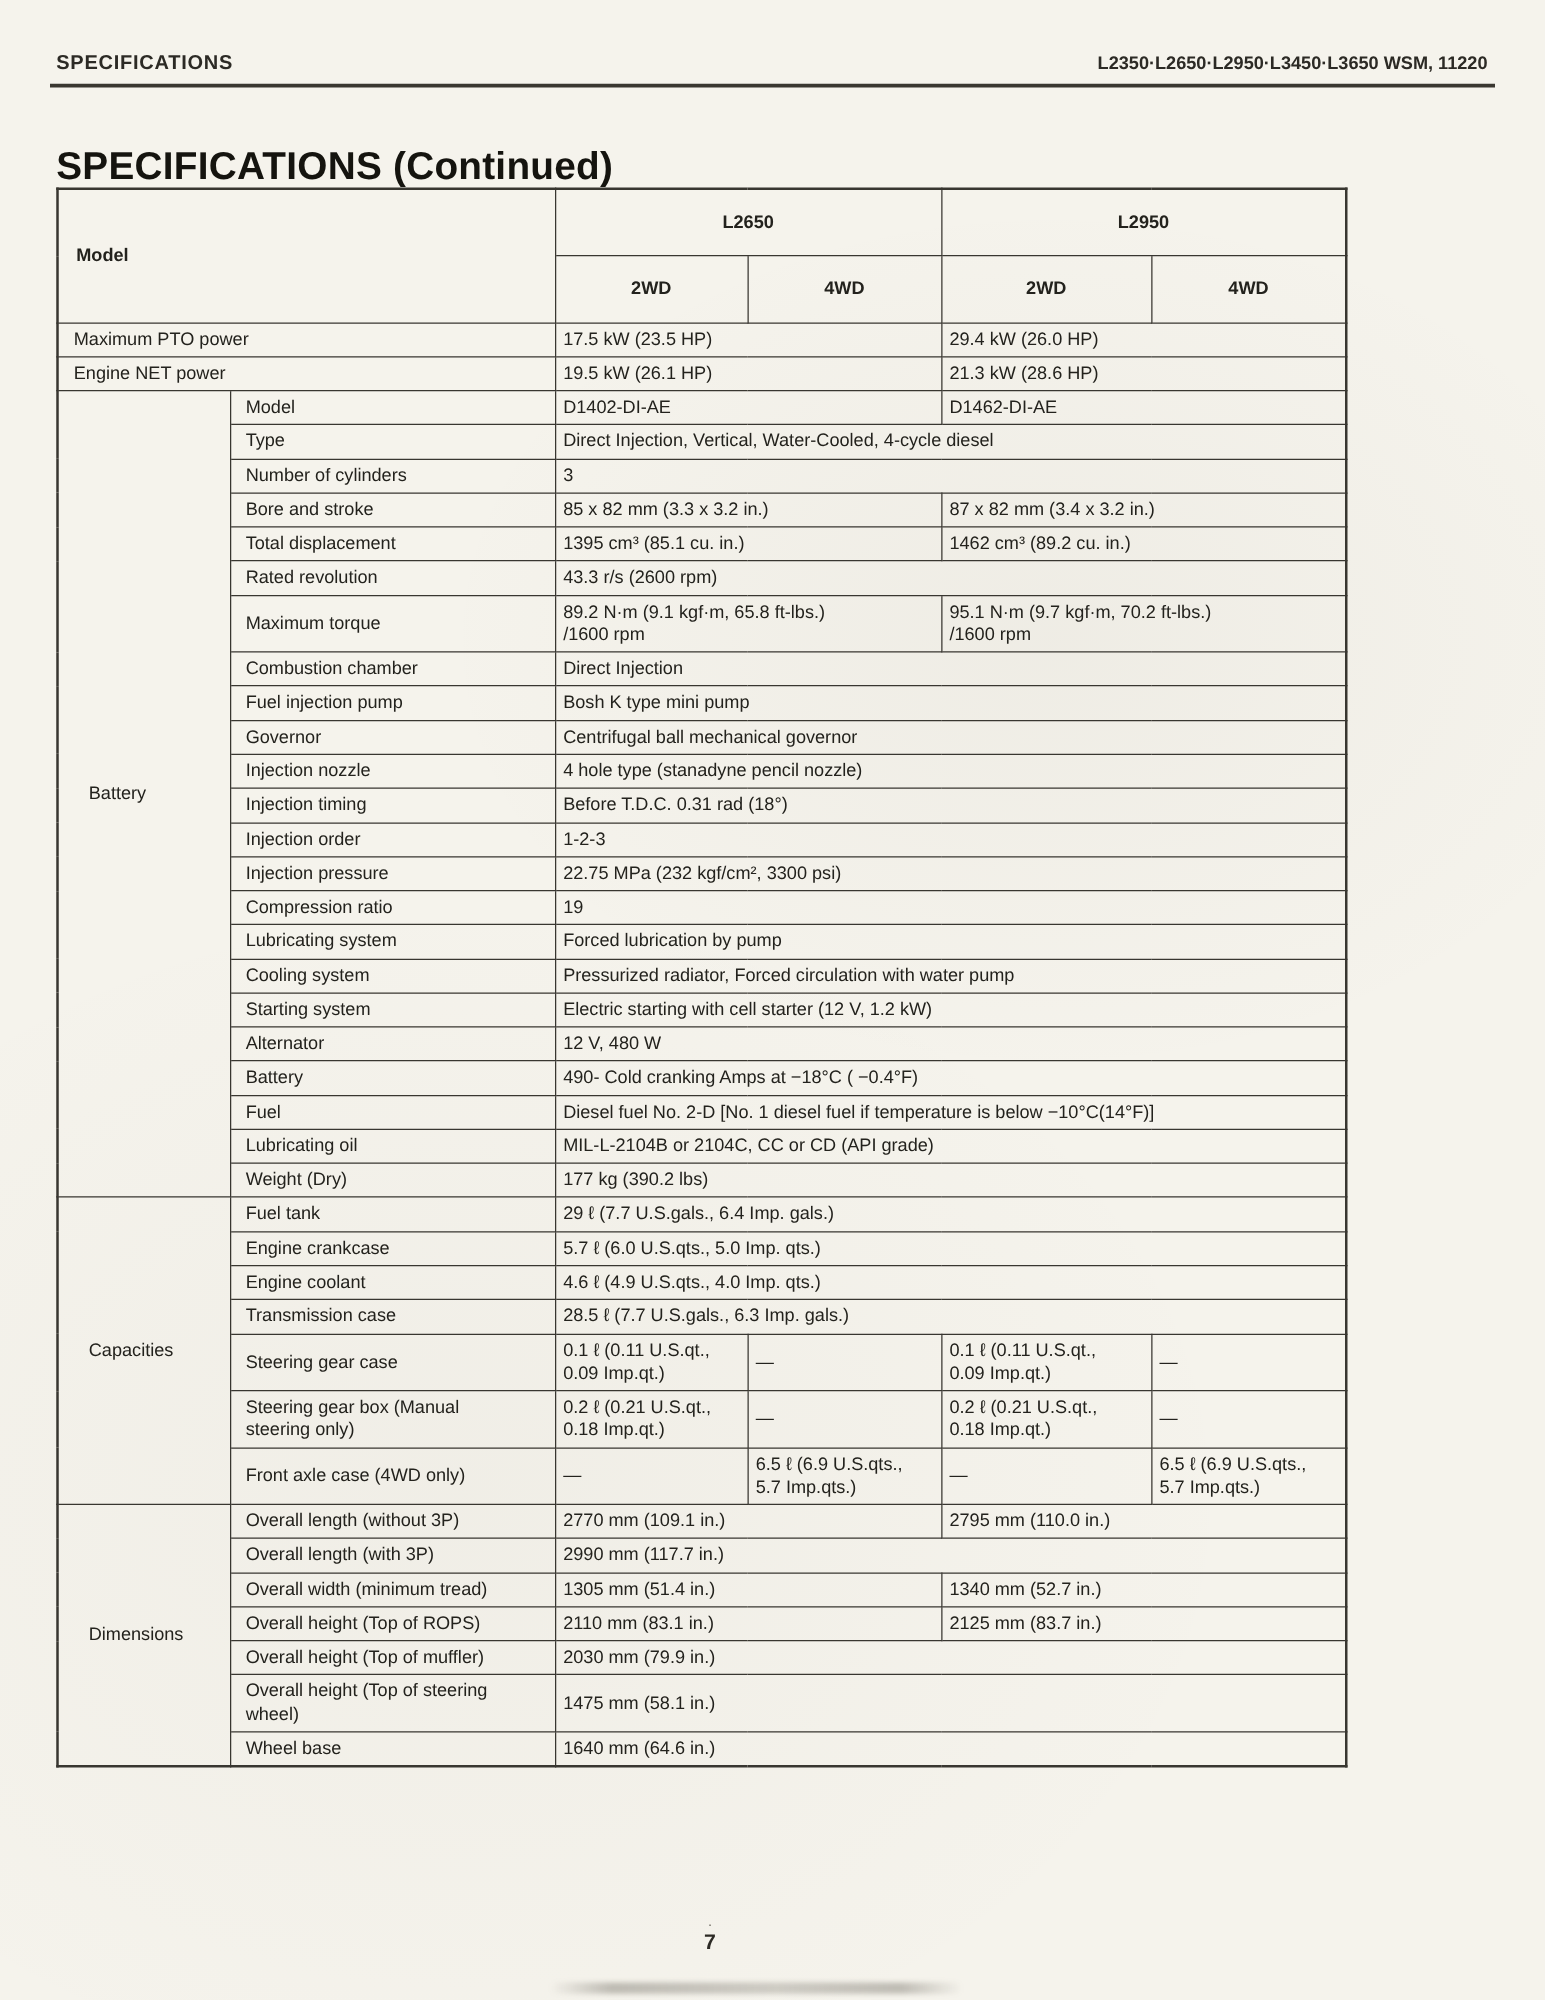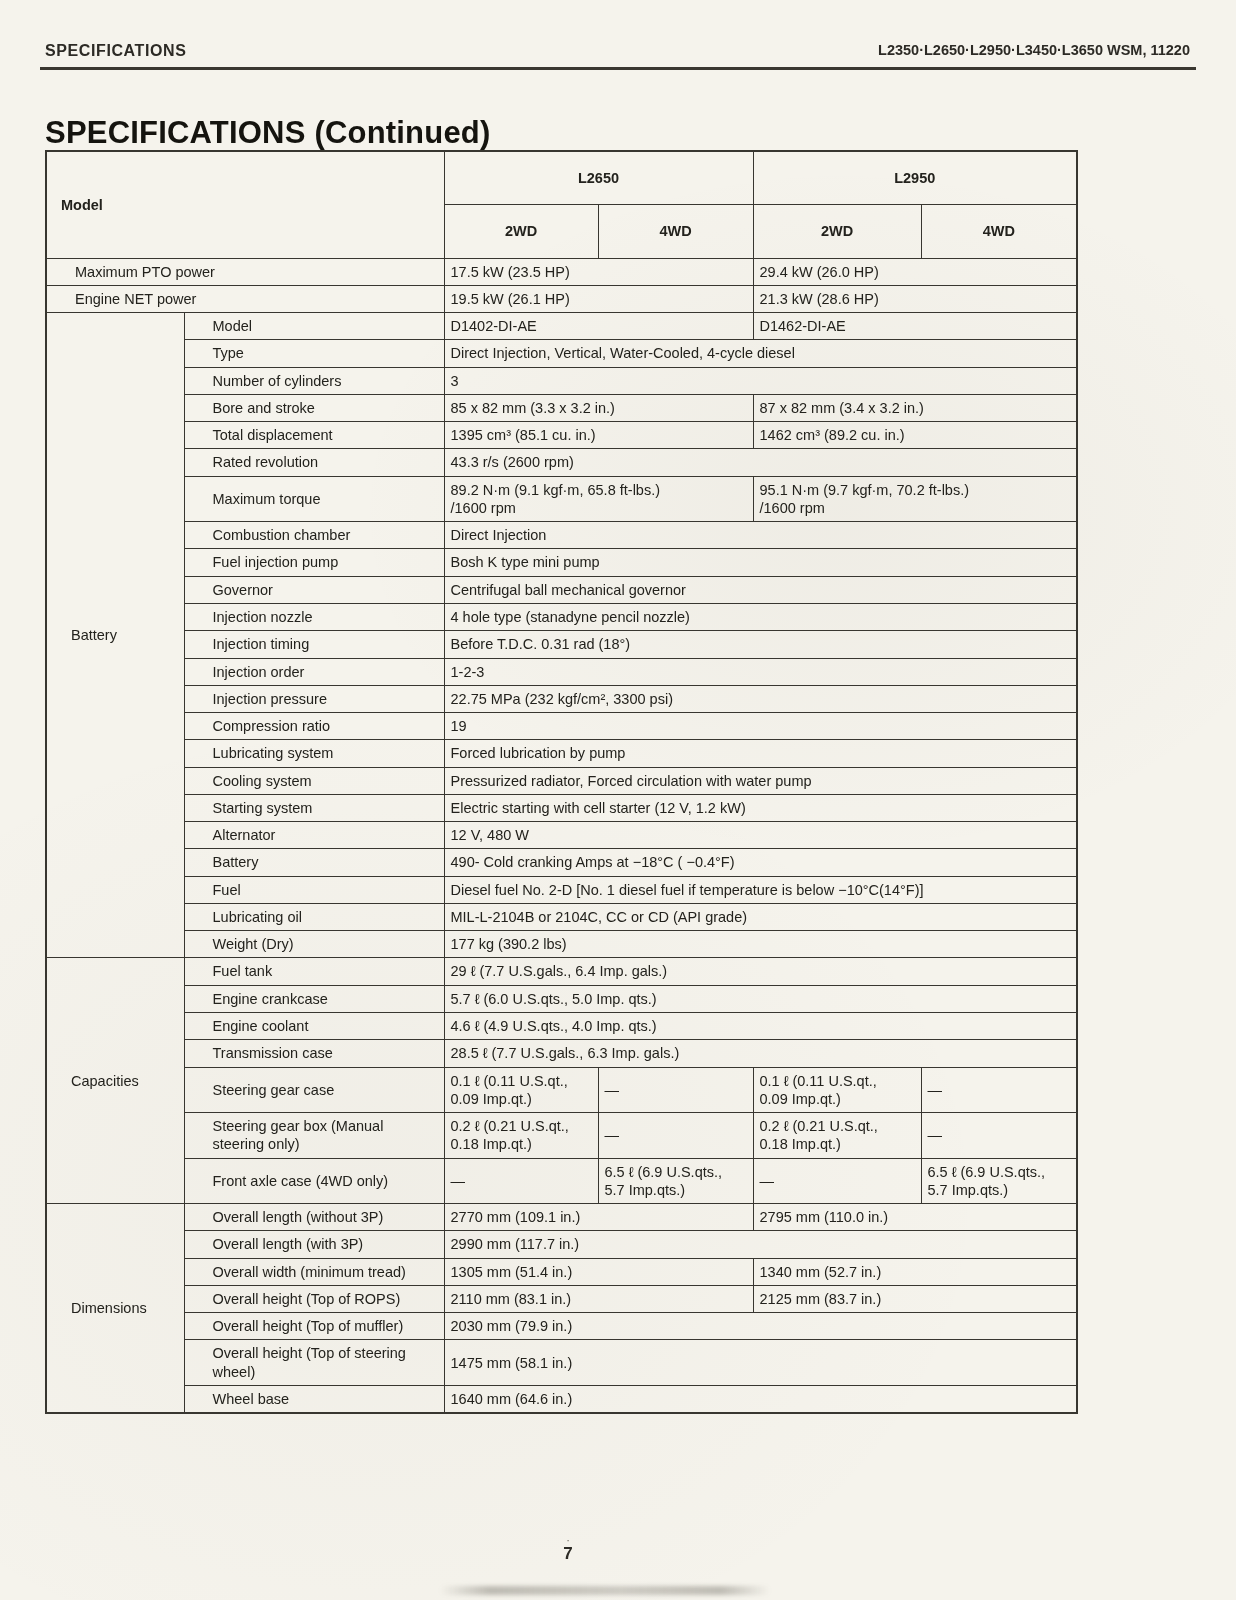--- a/index.html
+++ b/index.html
@@ -16,21 +16,21 @@
       #f5f3ec;
     overflow: hidden;
   }
   .page { position: absolute; inset: 0; }
 
   .topbar {
     position: absolute;
     top: 42px; left: 45px; right: 46px;
     display: flex;
     justify-content: space-between;
-    align-items: flex-start;
+    align-items: center;
   }
   .topbar .left  { font-size: 16px; font-weight: bold; letter-spacing: 0.6px; color: #2c2a25; }
   .topbar .right { font-size: 14.5px; font-weight: bold; color: #2c2a25; }
   .toprule {
     position: absolute;
     top: 67px; left: 40px; right: 40px;
     height: 3px;
     background: #3a3730;
   }
   .doc-title {
@@ -56,21 +56,21 @@
     font-size: 14.5px;
     line-height: 1.26;
     padding: 4px 6px;
     vertical-align: middle;
     white-space: pre-line;
     color: #23221d;
   }
   .spec-table th { font-weight: bold; text-align: center; padding: 17px; }
   .spec-table th.model-h { text-align: left; padding-left: 14px; }
   .spec-table td.group { text-align: left; padding-left: 24px; }
-  .spec-table td.rowlabel { text-align: left; padding-left: 28px; }
+  .spec-table td.rowlabel { text-align: left; padding-left: 12px; }
   .spec-table td.val { text-align: left; }
 
   .page-number {
     position: absolute;
     left: 0; right: 100px;
     top: 1536px;
     text-align: center;
     font-size: 17px;
     font-weight: bold;
     color: #2c2a25;

